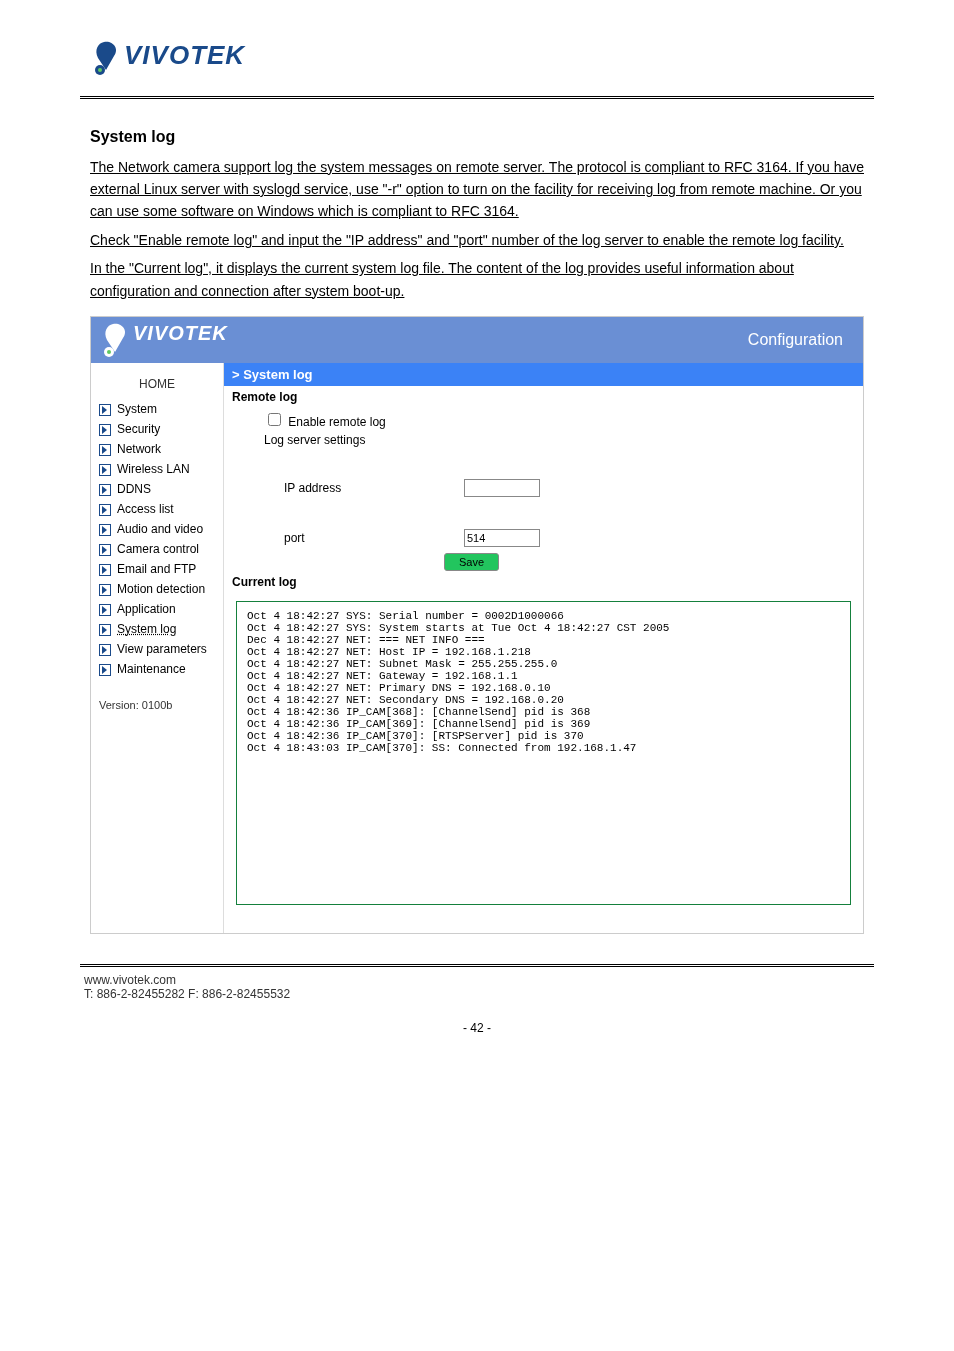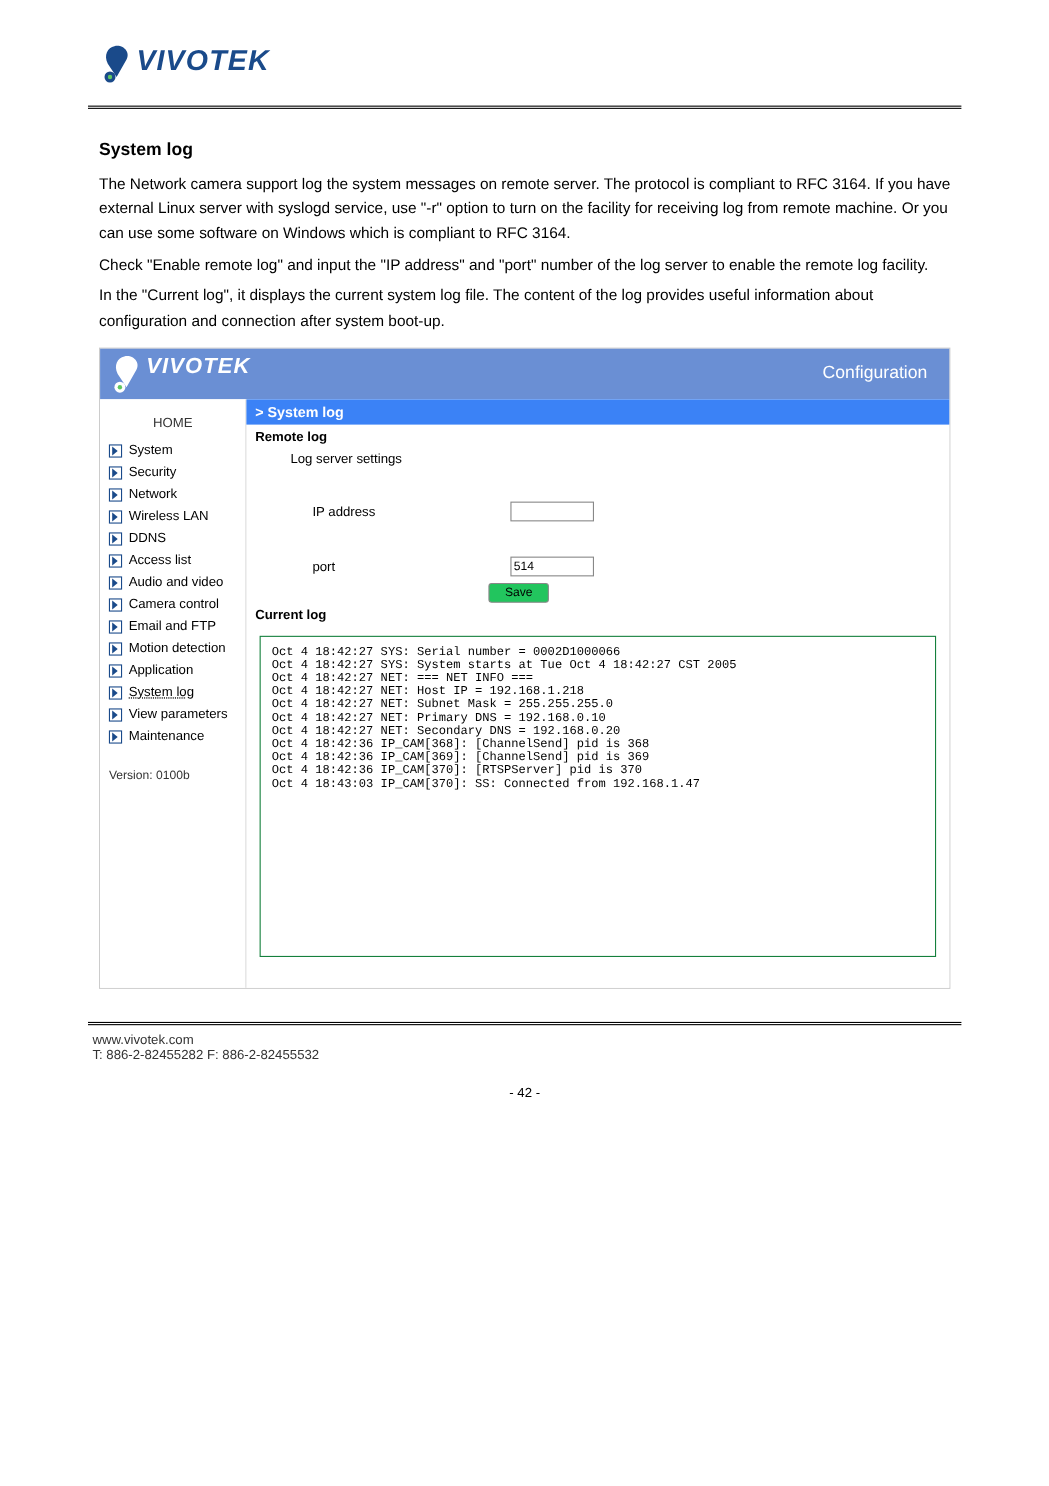--- a/index.html
+++ b/index.html
@@ -34,21 +34,21 @@
   }
   .hr-double {
     border-top: 3px double #000;
     margin: 10px 80px 0 80px;
   }
   .body-text {
     margin: 25px 90px 0 90px;
     font-size: 14px;
     line-height: 1.6;
   }
-  .body-text p { margin: 0 0 6px 0; }
+  .body-text p { margin: 0 0 6px 0; text-decoration: underline; }
   .subhead {
     font-size: 16px;
     font-weight: bold;
     margin: 24px 0 6px 0;
   }
   .screenshot-frame {
     margin: 14px 90px 0 90px;
     border: 1px solid #ccc;
   }
   .app-header {
@@ -275,40 +275,47 @@
           <span class="arrow-icon"></span>
           <span class="label">Maintenance</span>
         </div>
       <div class="version">Version: 0100b</div>
     </div>
 
     <div class="main">
       <div class="breadcrumb">&gt; System log</div>
       <div class="section-title">Remote log</div>
       <div class="form-row">
+        <label>
+          <input type="checkbox" style="">
+          <span>Enable remote log</span>
+        </label>
+      </div>
+      <div class="form-row">
         <span>Log server settings</span>
       </div>
       <div class="form-row indent2">
         <span class="lbl">IP address</span>
         <input type="text" value="" style="">
       </div>
       <div class="form-row indent2">
         <span class="lbl">port</span>
         <input type="text" value="514" style="">
       </div>
       <div>
         <button class="save-btn">Save</button>
       </div>
       <div class="section-title">Current log</div>
       <div class="log-box">
         <div>Oct 4 18:42:27 SYS: Serial number = 0002D1000066</div>
         <div>Oct 4 18:42:27 SYS: System starts at Tue Oct 4 18:42:27 CST 2005</div>
-        <div>Oct 4 18:42:27 NET: === NET INFO ===</div>
+        <div>Dec 4 18:42:27 NET: === NET INFO ===</div>
         <div>Oct 4 18:42:27 NET: Host IP = 192.168.1.218</div>
         <div>Oct 4 18:42:27 NET: Subnet Mask = 255.255.255.0</div>
+        <div>Oct 4 18:42:27 NET: Gateway = 192.168.1.1</div>
         <div>Oct 4 18:42:27 NET: Primary DNS = 192.168.0.10</div>
         <div>Oct 4 18:42:27 NET: Secondary DNS = 192.168.0.20</div>
         <div>Oct 4 18:42:36 IP_CAM[368]: [ChannelSend] pid is 368</div>
         <div>Oct 4 18:42:36 IP_CAM[369]: [ChannelSend] pid is 369</div>
         <div>Oct 4 18:42:36 IP_CAM[370]: [RTSPServer] pid is 370</div>
         <div>Oct 4 18:43:03 IP_CAM[370]: SS: Connected from 192.168.1.47</div>
       </div>
     </div>
   </div>
 </div>

